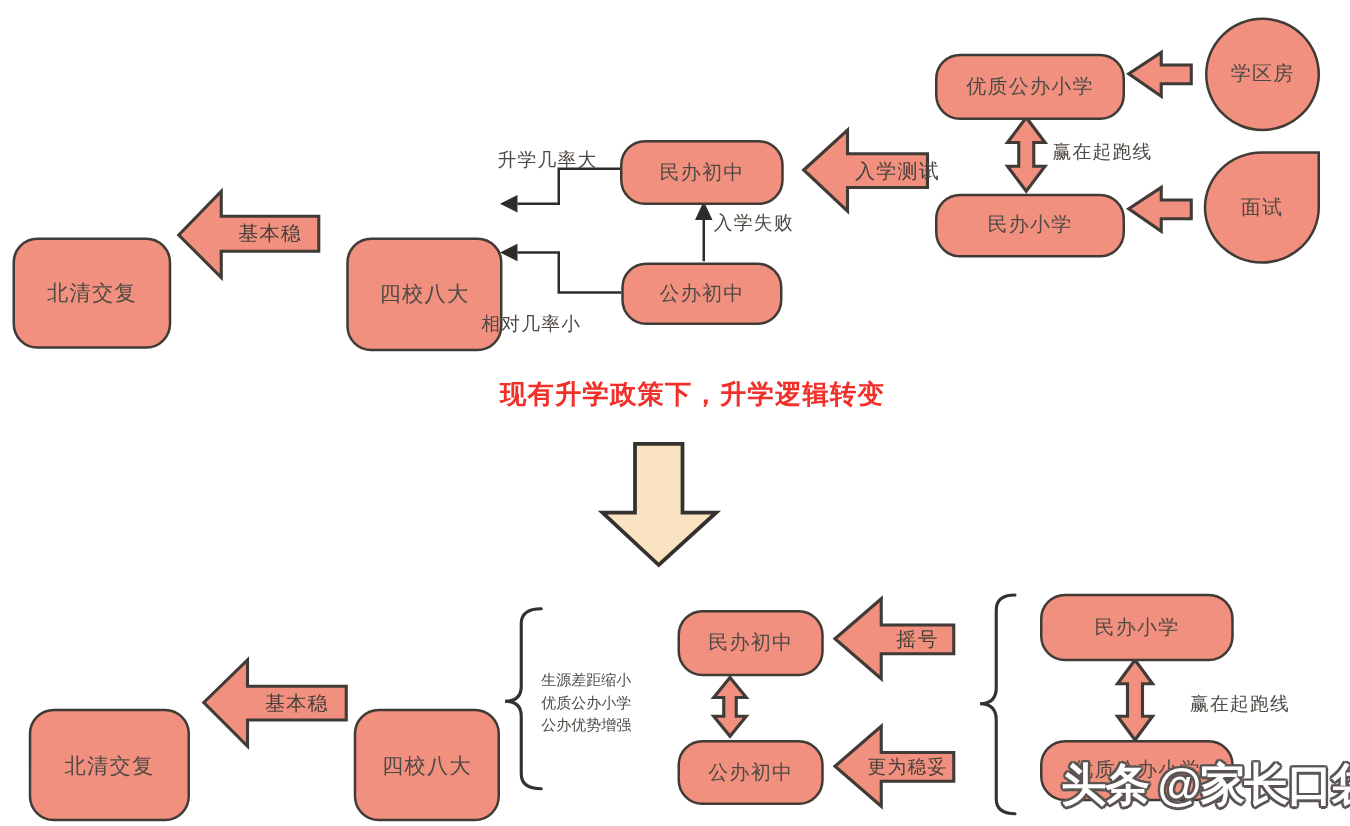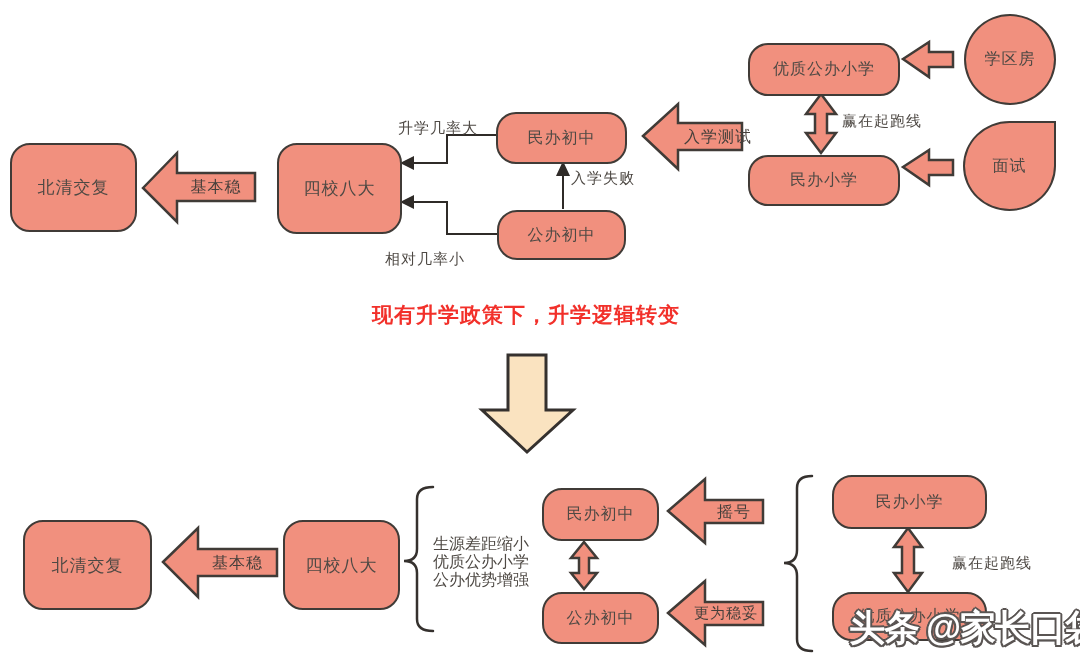--- a/index.html
+++ b/index.html
@@ -6,35 +6,35 @@
   .canvas{
     position:relative;width:1080px;height:661px;background:#ffffff;overflow:hidden;
     font-family:"Liberation Sans","DejaVu Sans",sans-serif;
   }
   svg.layer{position:absolute;left:0;top:0;width:1080px;height:661px;z-index:1;}
   .box{
     position:absolute;z-index:2;background:#F1907E;border:2.5px solid #403B37;border-radius:20px;
     display:flex;align-items:center;justify-content:center;
     color:#4E4944;font-size:16px;letter-spacing:1px;white-space:nowrap;
   }
-  .box.big{font-size:17px;}
+  .box.big{font-size:17px;margin-top:47px;}
   .circle{border-radius:50%;}
   .drop{border-radius:50% 0 50% 50%;}
   .lbl{
     position:absolute;z-index:3;color:#4E4944;font-size:15px;letter-spacing:1px;white-space:nowrap;
   }
   .atext{
     position:absolute;z-index:3;color:#453F3B;font-size:16px;letter-spacing:1px;
     text-align:center;white-space:nowrap;
   }
   .title-red{
-    position:absolute;z-index:3;left:372px;top:301px;width:302px;text-align:center;
+    position:absolute;z-index:3;left:400px;top:301px;width:302px;text-align:center;
     color:#F2302A;font-size:21px;font-weight:700;letter-spacing:1px;white-space:nowrap;
   }
-  .notes{position:absolute;z-index:3;left:433px;top:535px;color:#4E4944;font-size:16px;line-height:18px;white-space:nowrap;}
+  .notes{position:absolute;z-index:3;left:433px;top:535px;color:#4E4944;font-size:12px;line-height:18px;white-space:nowrap;}
   .watermark{
     position:absolute;z-index:6;left:849px;top:604px;display:flex;align-items:baseline;gap:7px;
     color:#ffffff;font-size:36px;letter-spacing:-1px;white-space:nowrap;
     text-shadow:2px 0 0 #5a5553,-2px 0 0 #5a5553,0 2px 0 #5a5553,0 -2px 0 #5a5553,
       1.5px 1.5px 0 #5a5553,-1.5px 1.5px 0 #5a5553,1.5px -1.5px 0 #5a5553,-1.5px -1.5px 0 #5a5553;
   }
   .watermark .brand{font-weight:900;}
   .watermark .handle{font-weight:700;}
 </style>
 </head>

